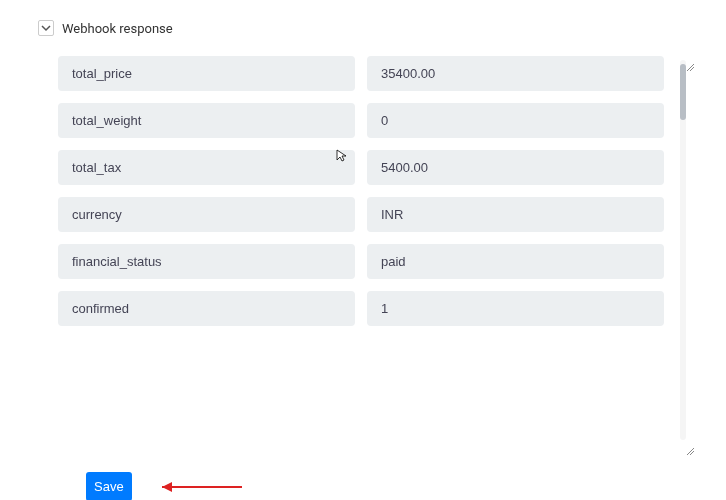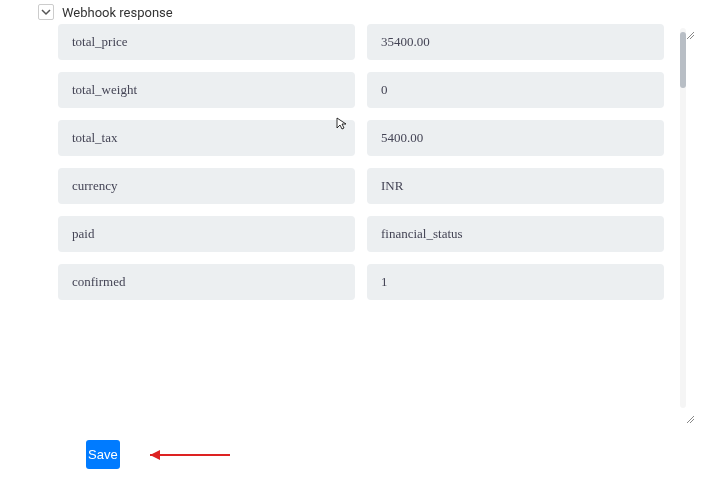--- a/index.html
+++ b/index.html
@@ -10,21 +10,21 @@
       height: 500px;
       overflow: hidden;
     }
     .panel {
       margin: 0 30px;
       background: #fff;
     }
     .section-header {
       display: flex;
       align-items: center;
-      padding: 4px 8px;
+      padding: 20px 8px;
       gap: 8px;
     }
     .expand-toggle {
       width: 16px;
       height: 16px;
       border: 1px solid #ccc;
       border-radius: 2px;
       display: flex;
       align-items: center;
       justify-content: center;
@@ -53,21 +53,21 @@
       gap: 12px;
     }
     .cell {
       flex: 1;
       background: #eceff1;
       border: 0;
       border-radius: 4px;
       padding: 10px 14px;
       font-size: 13px;
       color: #445;
-      font-family: Liberation Serif, serif;
+      font-family: Liberation Sans, sans-serif;
       min-width: 0;
     }
     .key {}
     .value {}
     .cursor {
       position: absolute;
       left: 306px;
       top: 93px;
       pointer-events: none;
       font-size: 12px;
@@ -105,21 +105,21 @@
       padding: 12px 0 0 56px;
       display: flex;
       align-items: center;
       gap: 20px;
     }
     .save-btn {
       background: #007bff;
       color: #fff;
       border: 0;
       border-radius: 3px;
-      padding: 7px 2px;
+      padding: 7px 8px;
       font-size: 13px;
       cursor: pointer;
     }
     .arrow-annotation {
       display: flex;
       align-items: center;
     }
     .arrow-annotation svg { width: 90px; height: 16px; }
   </style>
 </head>
@@ -149,22 +149,22 @@
       </div>
       <div class="row">
         <input class="cell key" value="total_tax" style="">
         <input class="cell value" value="5400.00" style="">
       </div>
       <div class="row">
         <input class="cell key" value="currency" style="">
         <input class="cell value" value="INR" style="">
       </div>
       <div class="row">
+        <input class="cell key" value="financial_status" style="">
         <input class="cell value" value="paid" style="">
-        <input class="cell key" value="financial_status" style="">
       </div>
       <div class="row">
         <input class="cell key" value="confirmed" style="">
         <input class="cell value" value="1" style="">
       </div>
 
     </div>
 
     <span class="cursor">
       <svg width="12" height="14" viewBox="0 0 12 14">

